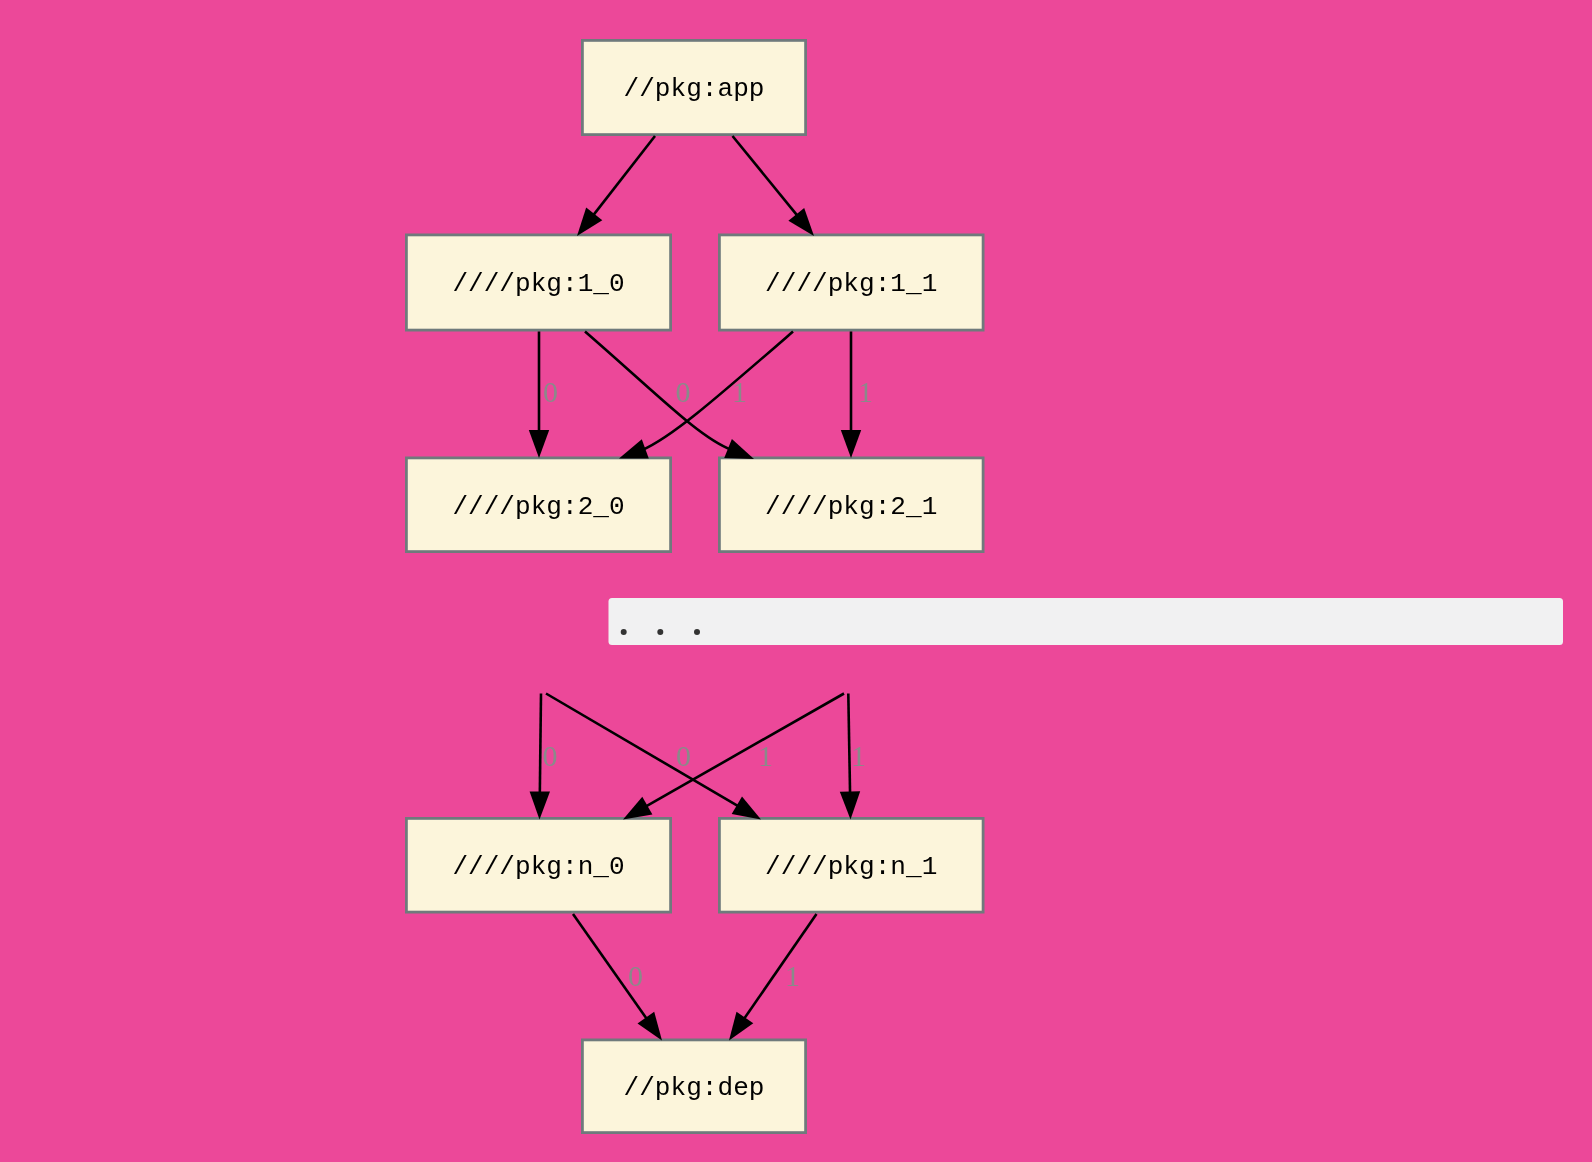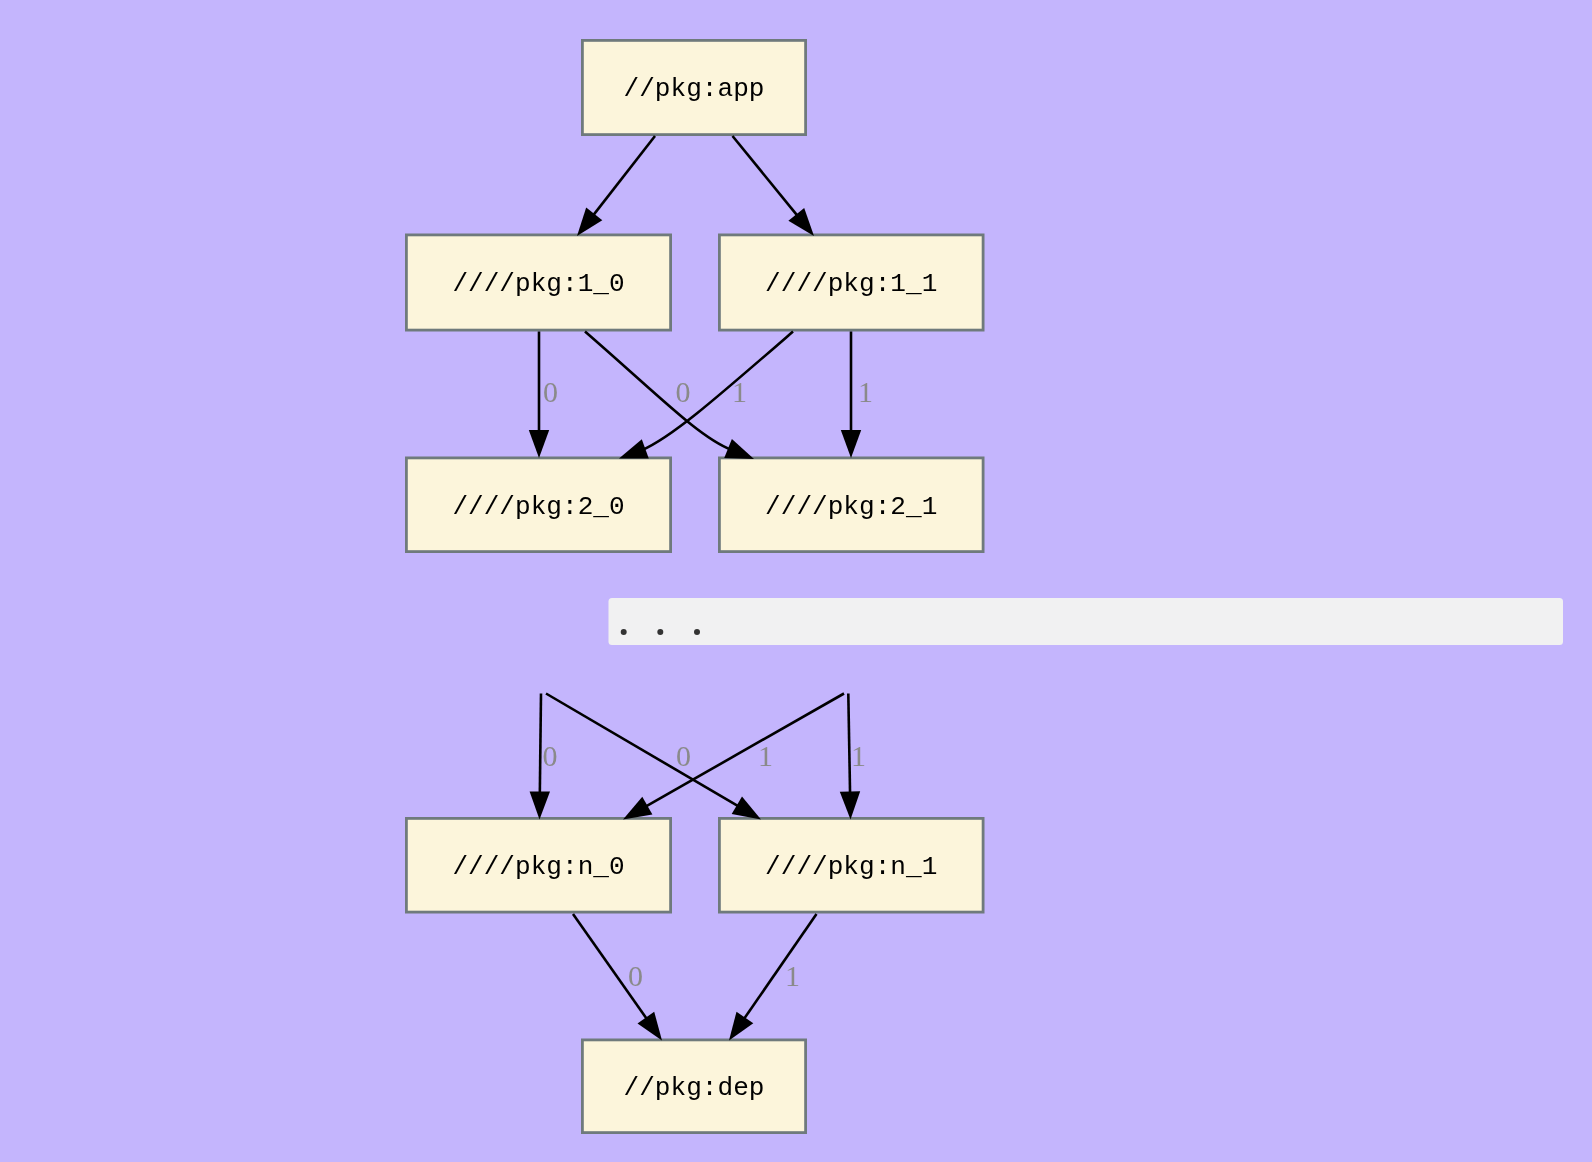--- a/index.html
+++ b/index.html
@@ -1,16 +1,16 @@
 <!DOCTYPE html>
 <html><head>
 <meta charset="utf-8">
 <style>
   html,body { margin:0; padding:0; background:#ffffff; }
-  .stage { position:relative; width:1592px; height:1162px; background:#c4b5fd; overflow:hidden; }
+  .stage { position:relative; width:1592px; height:1162px; background:#ec4899; overflow:hidden; }
 </style>
 </head>
 <body>
 <div class="stage">
 <svg width="1592" height="1162" viewBox="0 0 1592 1162">
 <rect x="582.4" y="40.4" width="223.2" height="94.2" fill="#fcf5db" stroke="#6f7a7c" stroke-width="2.8"></rect>
 <text x="694.0" y="96.2" font-family="Liberation Mono, monospace" font-size="26.1" fill="#000" text-anchor="middle">//pkg:app</text>
 <rect x="406.4" y="234.9" width="264.2" height="95.2" fill="#fcf5db" stroke="#6f7a7c" stroke-width="2.8"></rect>
 <text x="538.5" y="291.2" font-family="Liberation Mono, monospace" font-size="26.1" fill="#000" text-anchor="middle">////pkg:1_0</text>
 <rect x="719.4" y="234.9" width="263.7" height="95.2" fill="#fcf5db" stroke="#6f7a7c" stroke-width="2.8"></rect>

